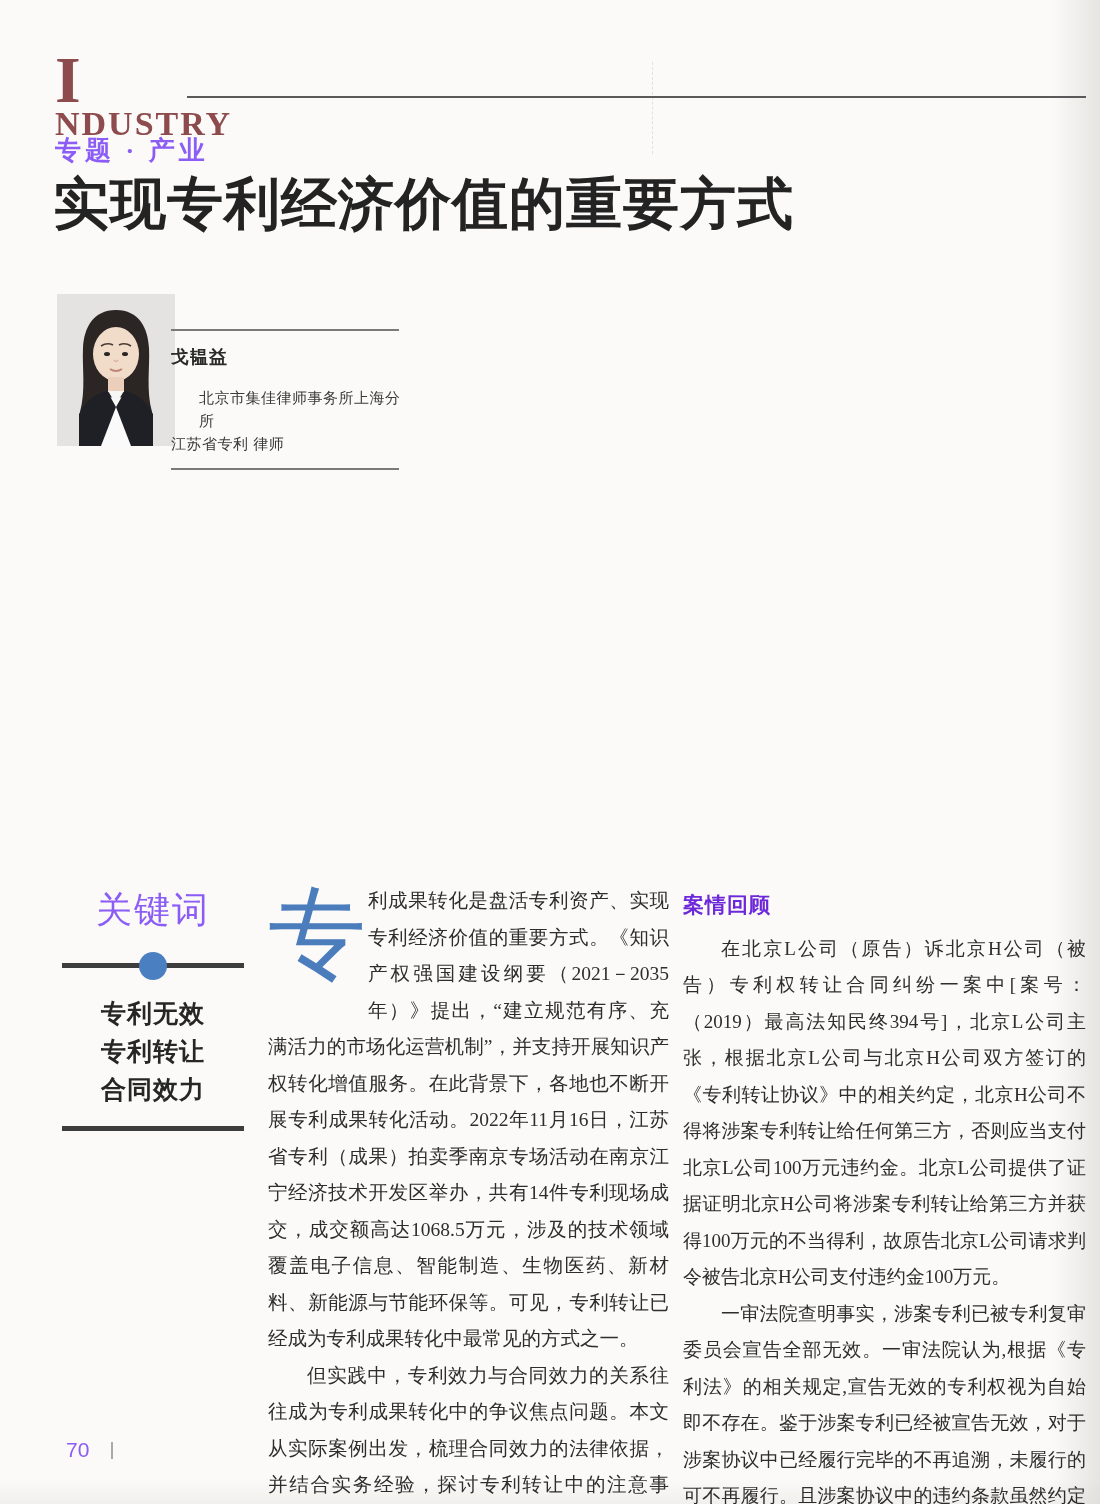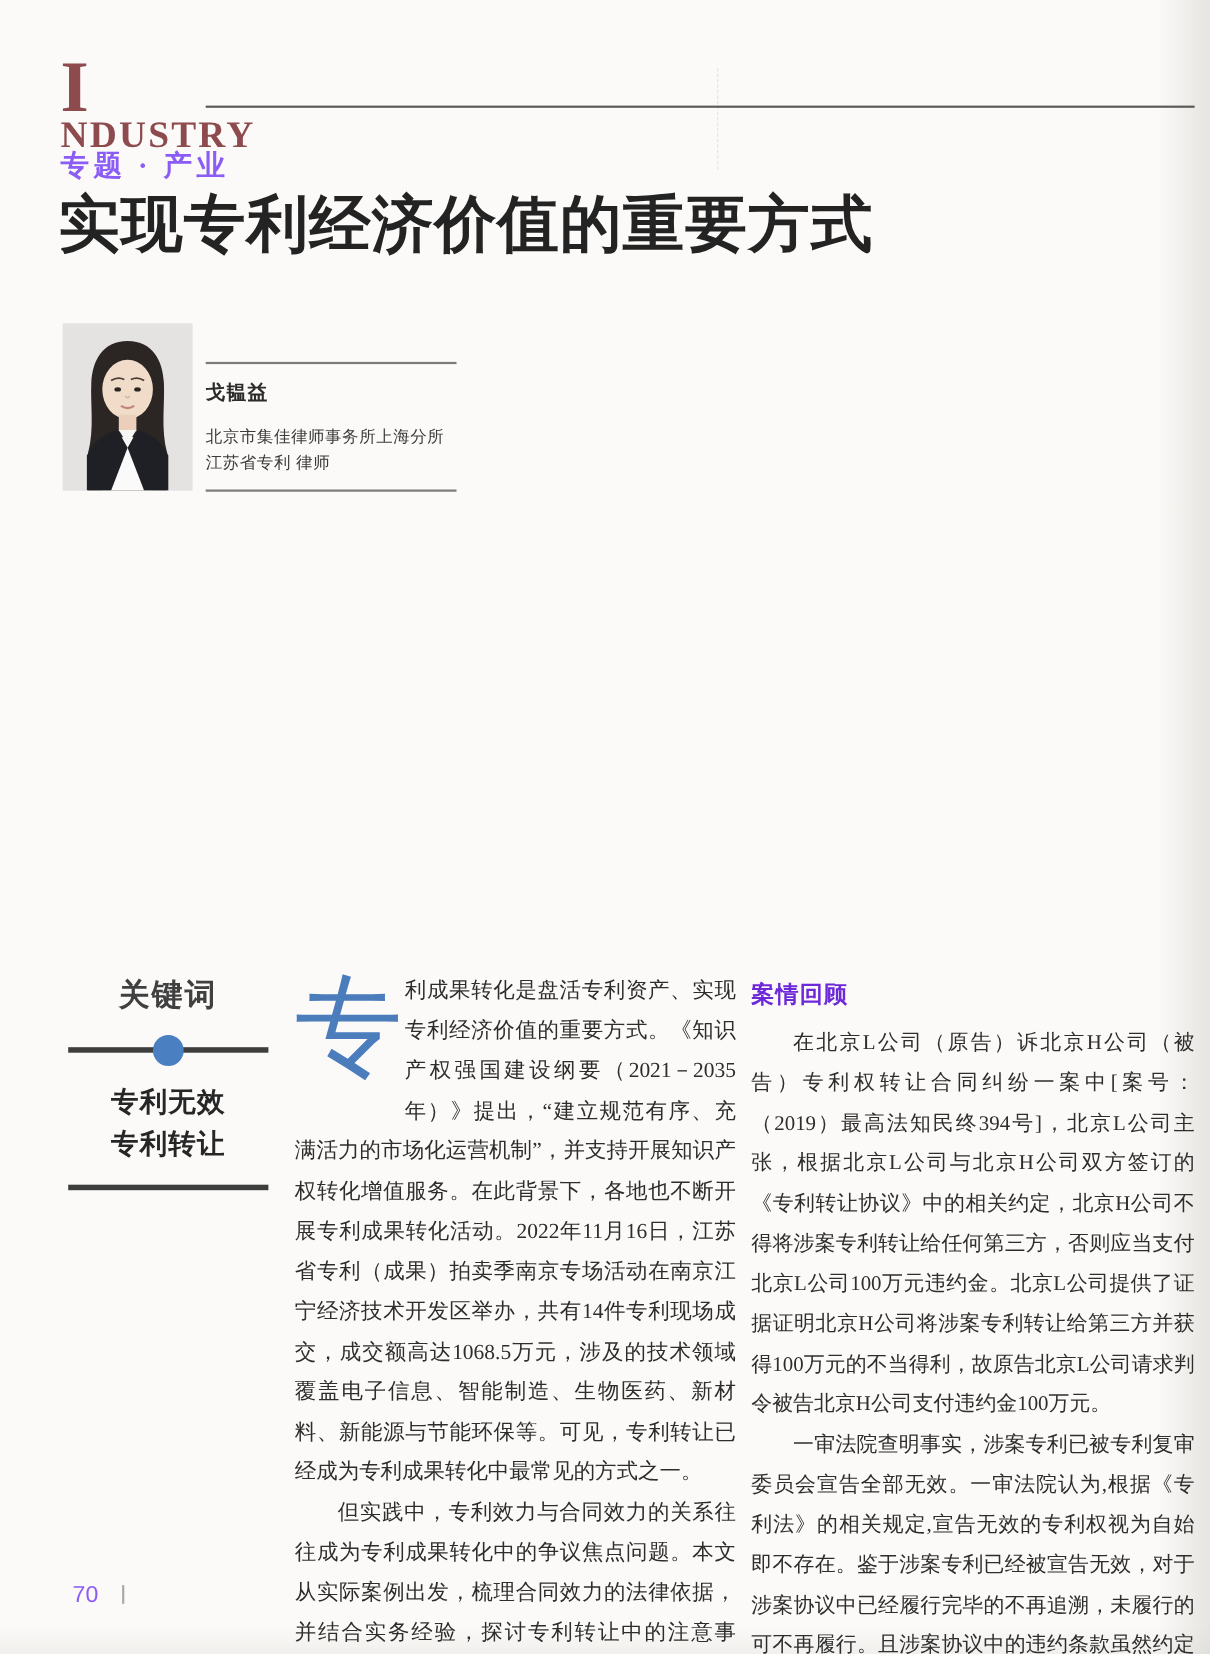--- a/index.html
+++ b/index.html
@@ -53,39 +53,39 @@
     font-size:56px;line-height:72px;font-weight:700;
     color:#232323;letter-spacing:1px;
   }
 
   
   .author-photo{
     position:absolute;left:57px;top:294px;width:118px;height:152px;
     background:#e9e8e6;
   }
   .author-photo svg{display:block;}
-  .author-info{position:absolute;left:187px;top:329px;width:230px;}
+  .author-info{position:absolute;left:171px;top:329px;width:230px;}
   .author-info .rule{height:2px;background:#7a7a7a;width:228px;}
   .author-name{
     font-family:"Liberation Sans","DejaVu Sans",sans-serif;
     font-size:18px;font-weight:700;color:#2b2b2b;
     margin:14px 0 0 0;letter-spacing:1px;
   }
   .author-aff{
     font-family:"Liberation Sans","DejaVu Sans",sans-serif;
     font-size:15px;line-height:23px;color:#3a3a3a;
     margin:0;letter-spacing:.5px;
   }
-  .author-aff.first{margin-top:17px;}
+  .author-aff.first{margin-top:17px;margin-left:28px;}
   .author-info .rule.bottom{margin-top:13px;}
 
   
   .keywords{position:absolute;left:62px;top:886px;width:182px;text-align:center;}
   .kw-heading{
-    font-size:28px;font-weight:700;color:#404040;
+    font-size:36px;font-weight:400;color:#8b5cf6;
     letter-spacing:2px;
   }
   .kw-rule-dot{position:relative;height:30px;margin-top:16px;}
   .kw-rule{position:absolute;left:0;right:0;top:12px;height:5px;background:#3d3d3d;}
   .kw-dot{
     position:absolute;left:50%;top:1px;margin-left:-14px;
     width:28px;height:28px;border-radius:50%;background:#4a7fc1;
   }
   .kw-items{margin-top:14px;}
   .kw-item{
@@ -174,20 +174,21 @@
 
 <aside class="keywords">
   <div class="kw-heading">关键词</div>
   <div class="kw-rule-dot">
     <span class="kw-rule"></span>
     <span class="kw-dot"></span>
   </div>
   <div class="kw-items">
     <div class="kw-item">专利无效</div>
     <div class="kw-item">专利转让</div>
+    <div class="kw-item">合同效力</div>
   </div>
   <div class="kw-bottom-rule"></div>
 </aside>
 
 <section class="col col-intro">
   <p class="first"><span class="dropcap">专</span><span>利成果转化是盘活专利资产、实现专利经济价值的重要方式。《知识产权强国建设纲要（2021－2035年）》提出，“建立规范有序、充满活力的市场化运营机制”，并支持开展知识产权转化增值服务。在此背景下，各地也不断开展专利成果转化活动。2022年11月16日，江苏省专利（成果）拍卖季南京专场活动在南京江宁经济技术开发区举办，共有14件专利现场成交，成交额高达1068.5万元，涉及的技术领域覆盖电子信息、智能制造、生物医药、新材料、新能源与节能环保等。可见，专利转让已经成为专利成果转化中最常见的方式之一。</span></p>
   <p class="indent">但实践中，专利效力与合同效力的关系往往成为专利成果转化中的争议焦点问题。本文从实际案例出发，梳理合同效力的法律依据，并结合实务经验，探讨专利转让中的注意事项。</p>
 </section>
 
 <section class="col col-case">

